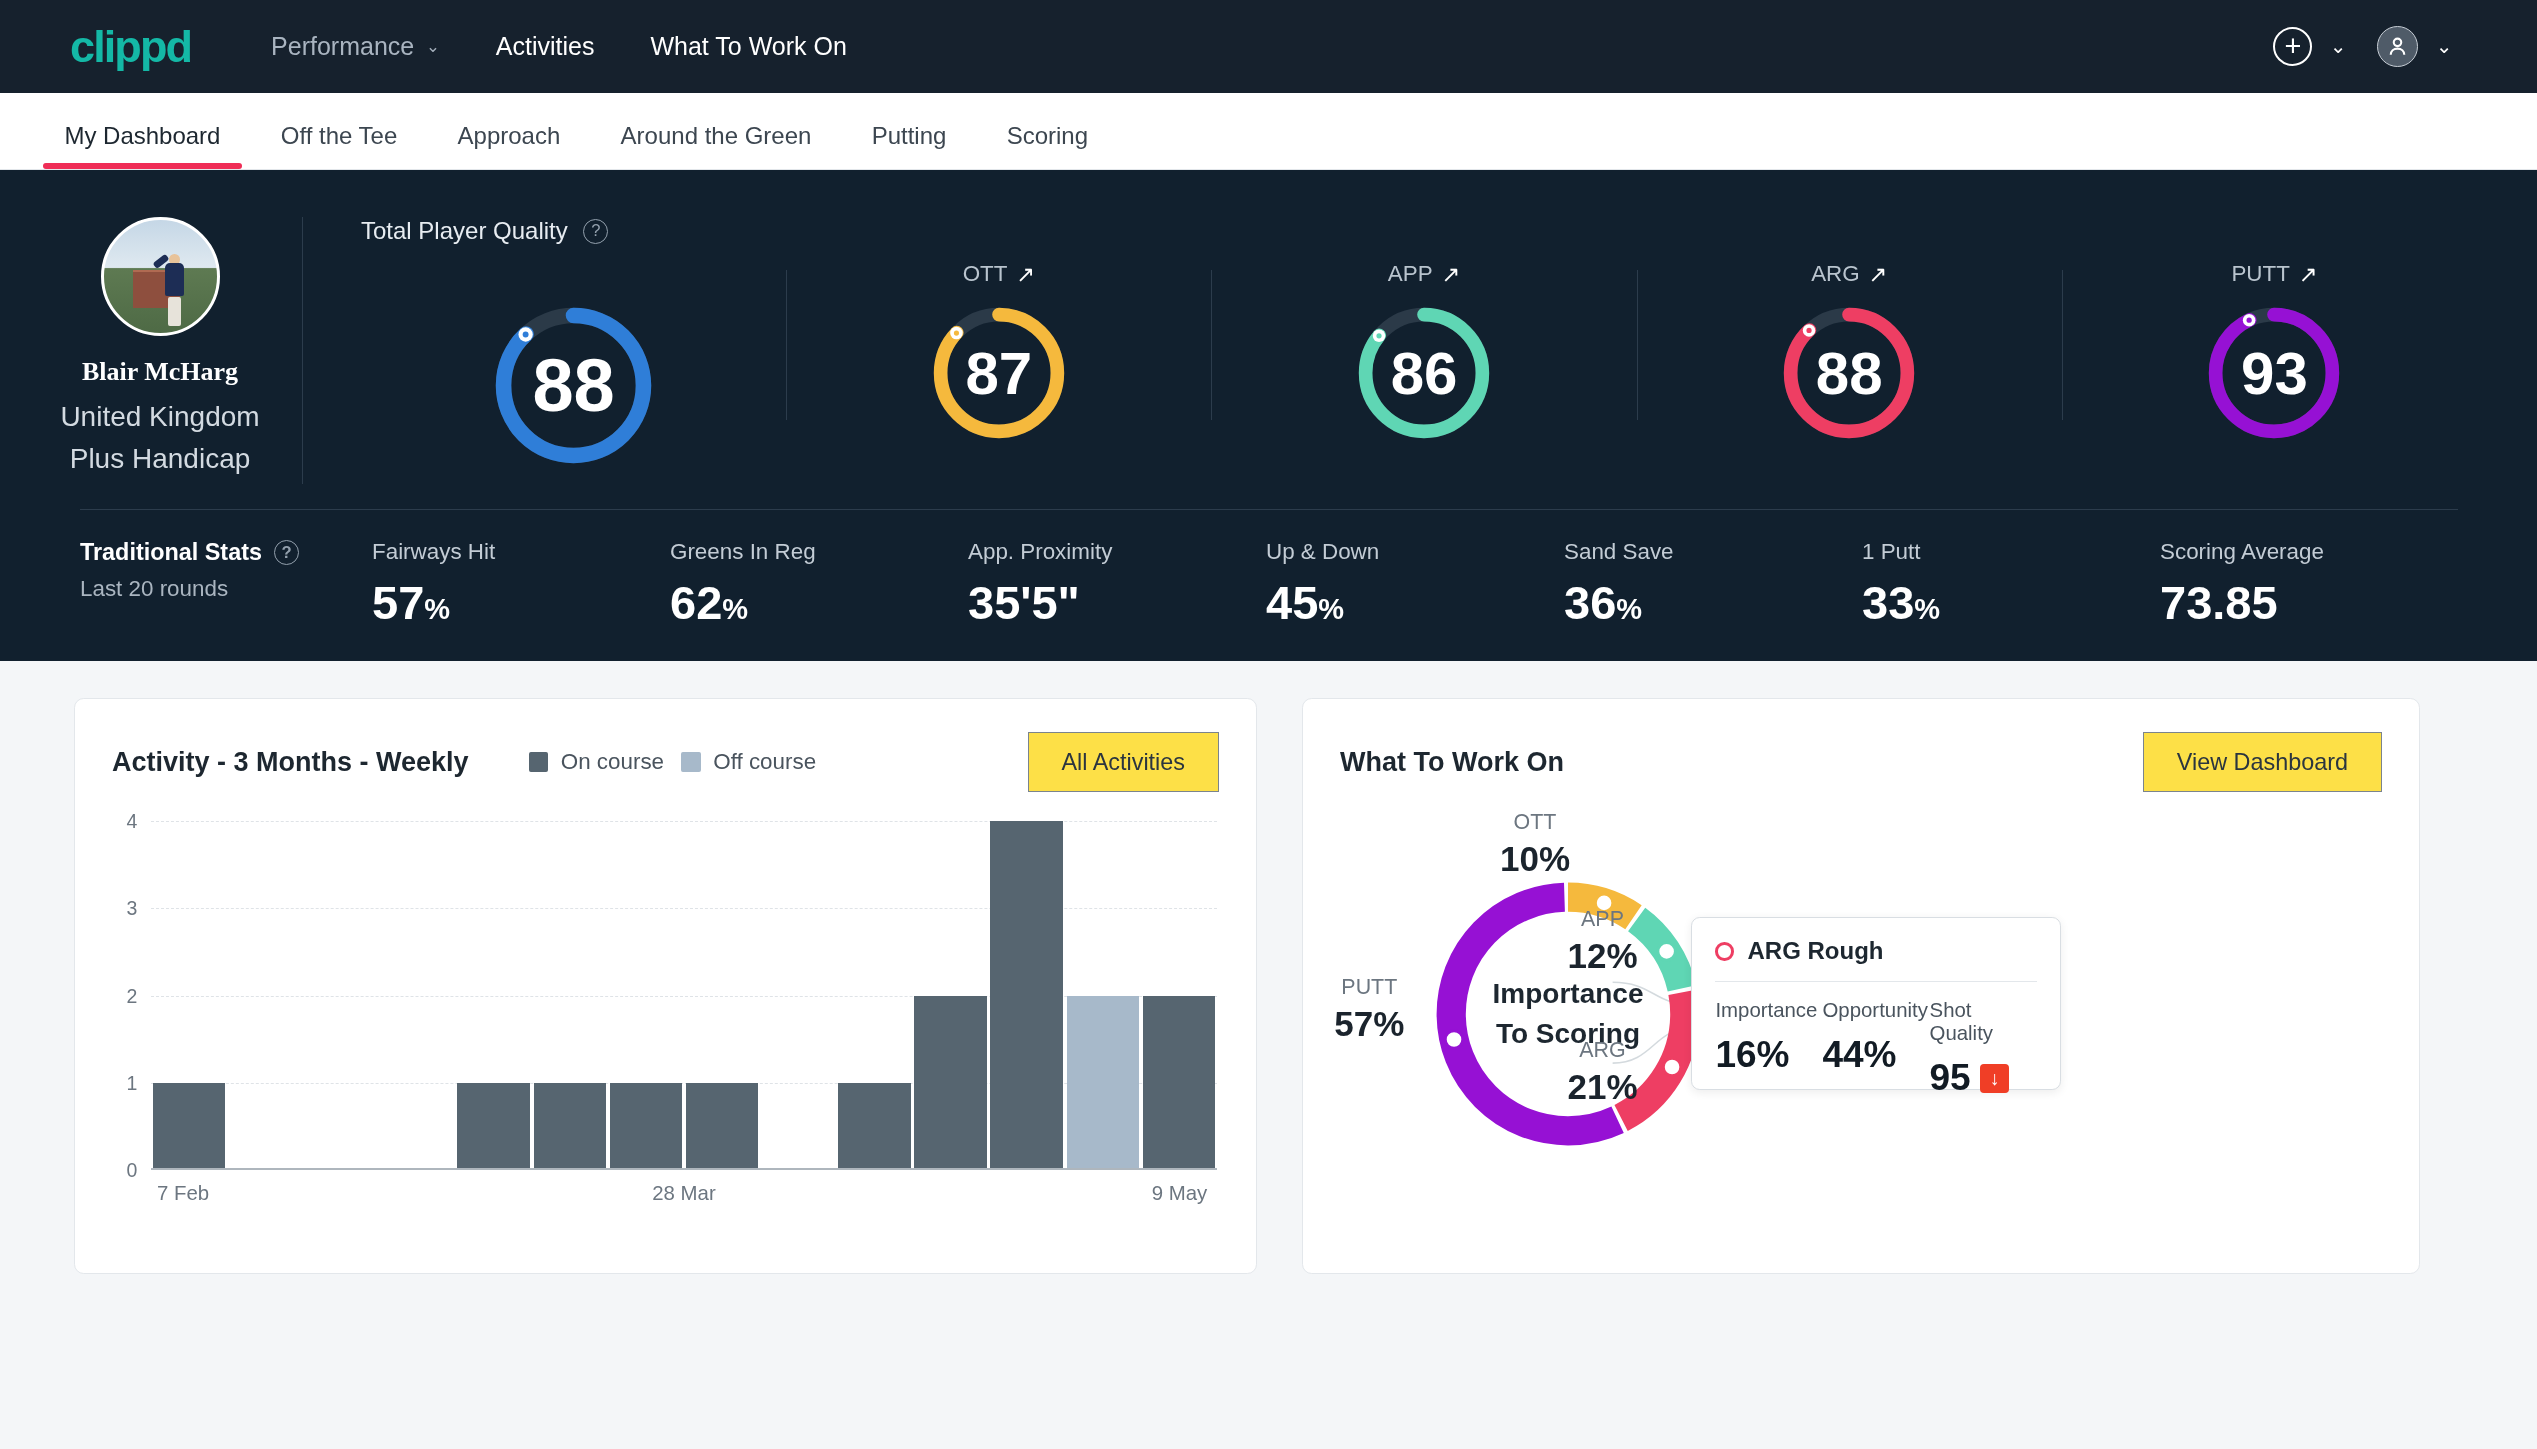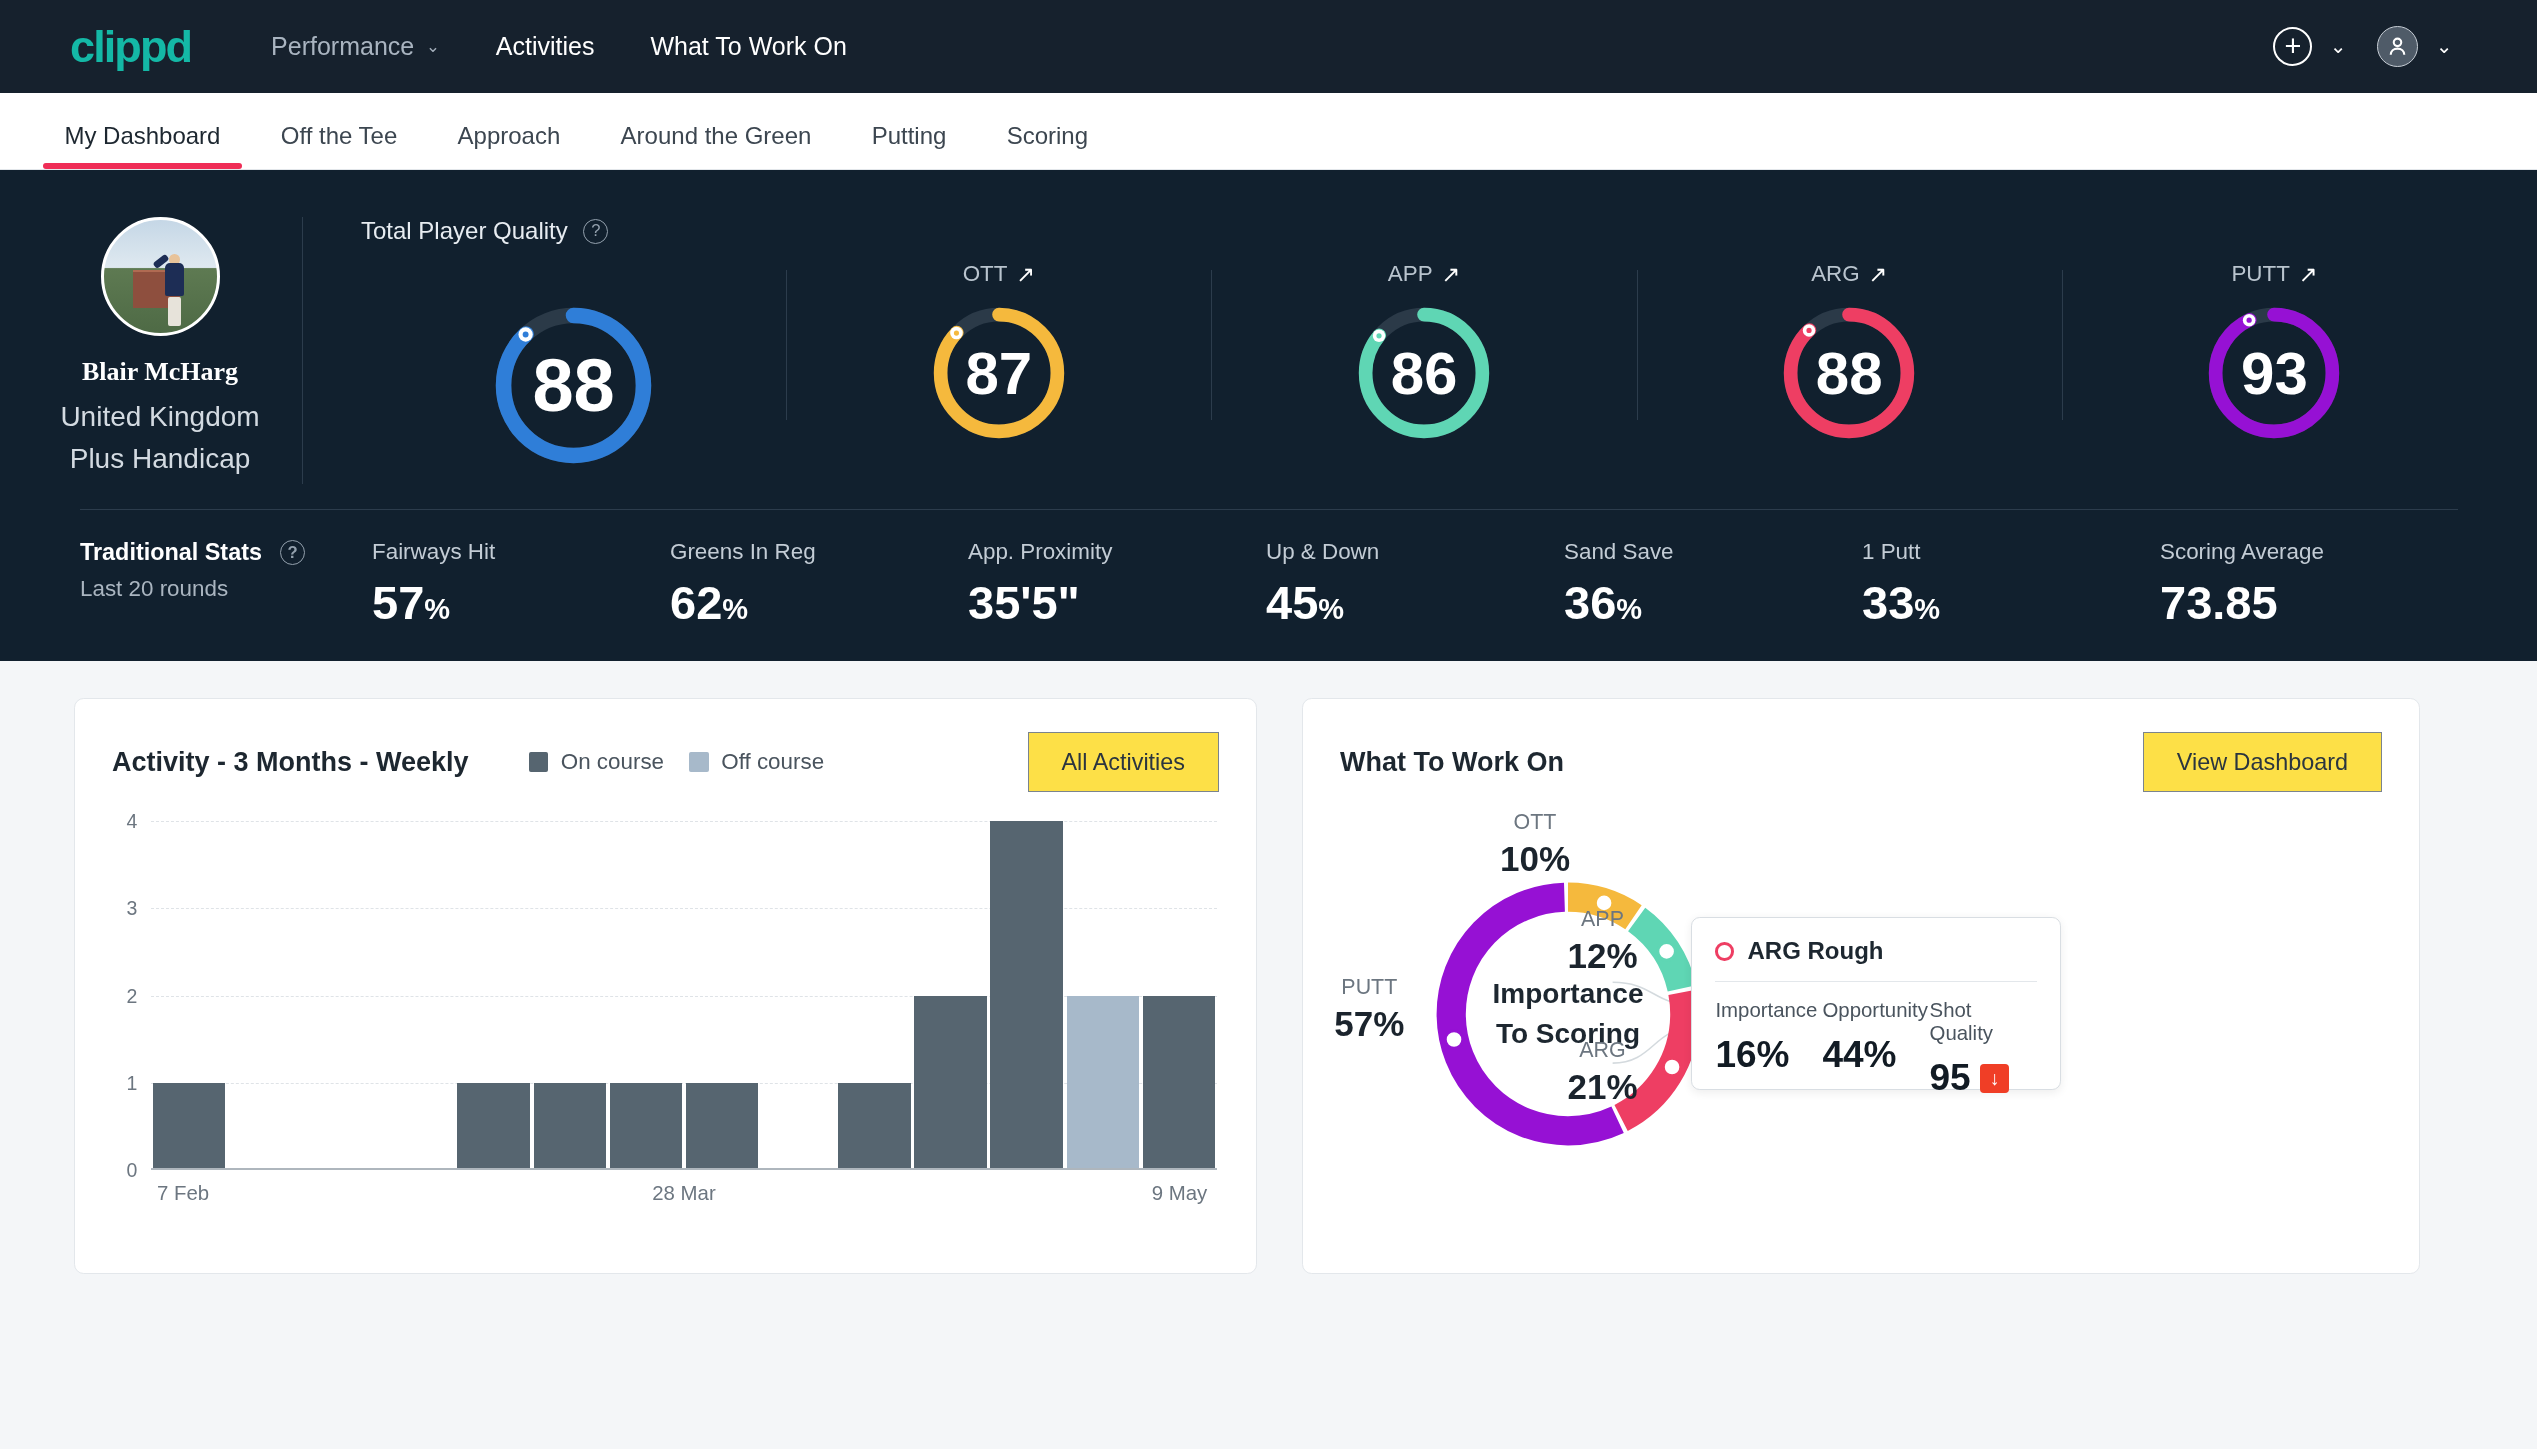--- a/index.html
+++ b/index.html
@@ -98,36 +98,36 @@
   .donut .val {
     position: absolute; inset: 0; display: flex; align-items: center; justify-content: center;
     font-size: 60px; font-weight: 700; color: #fff;
   }
   .donut.big .val { font-size: 74px; }
 
   
   .divider { height: 1px; background: #2c3c4c; margin: 25px 80px 0 80px; }
   .stats { display: flex; align-items: flex-start; padding: 29px 80px 0 80px; }
   .stat-first { width: 292px; flex: 0 0 292px; }
-  .stat-first .t { display: flex; align-items: center; gap: 18px;
+  .stat-first .t { display: flex; align-items: center; gap: 12px;
     font-size: 23.4px; font-weight: 700; color: #fff; margin-bottom: 9.7px; }
   .stat-first .s { font-size: 22.4px; color: #aab5c0; }
   .stat { flex: 1; }
   .stat .lab { font-size: 22.4px; color: #c3ccd5; margin-bottom: 13.6px; }
   .stat .num { font-size: 47px; font-weight: 700; color: #fff; line-height: 1; }
   .stat .num .pct { font-size: 29px; font-weight: 700; }
 
   
   .cards { display: flex; gap: 45px; padding: 37px 118px 0 74px; }
   .card { background: #fff; border: 1px solid #e3e7eb; border-radius: 9.7px; position: relative; }
   .card-a { width: 1183px; height: 576px; }
   .card-b { flex: 1; height: 576px; }
   .card-head { display: flex; align-items: center; padding: 33px 37px 0 37px; }
   .card-title { font-size: 27px; font-weight: 700; color: #1d2730; }
-  .legend { display: flex; align-items: center; gap: 25px; margin-left: 60px; }
+  .legend { display: flex; align-items: center; gap: 17px; margin-left: 60px; }
   .legend-item { display: flex; align-items: center; gap: 12.7px; font-size: 22.4px; color: #4a545e; }
   .swatch { width: 19.5px; height: 19.5px; border-radius: 1.9px; }
   .btn-outline {
     margin-left: auto; border: 1.5px solid #7b848d; border-radius: 0;
     padding: 15.6px 33px; font-size: 23.4px; color: #2b3views; color: #2b353f;
     background: #fde047; cursor: pointer; white-space: nowrap;
   }
 
   
   .chartwrap { position: relative; margin: 29px 39px 0 39px; height: 409px; }

